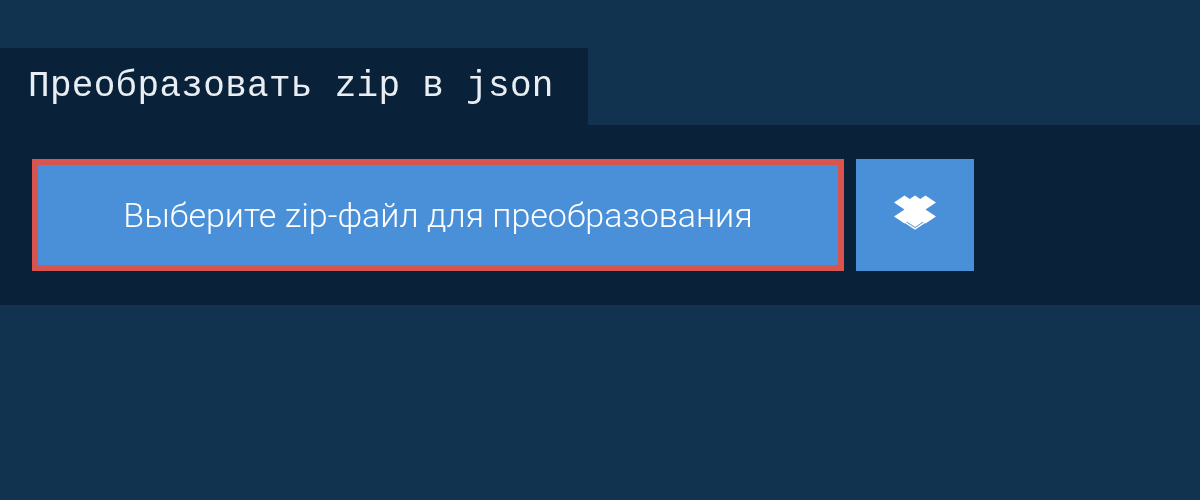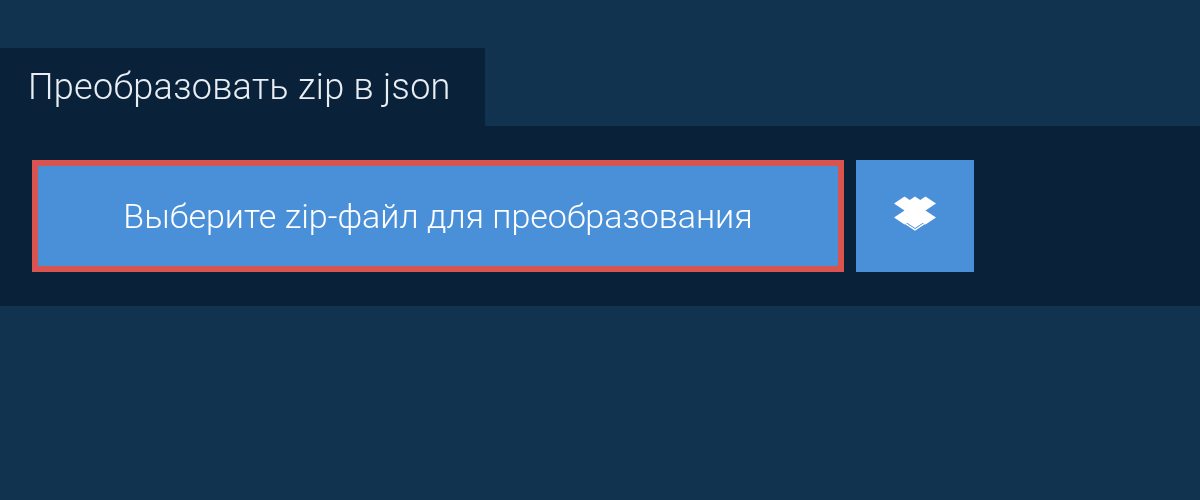--- a/index.html
+++ b/index.html
@@ -10,20 +10,21 @@
     body {
       width: 1200px;
       height: 500px;
       background: #11334f;
       font-family: -apple-system, BlinkMacSystemFont, "Segoe UI", Roboto, Helvetica, Arial, sans-serif;
       overflow: hidden;
     }
     .tab-bar {
       display: flex;
       margin-top: 48px;
+      font-family: Liberation Mono, monospace;
     }
     .tab {
       background: #0a2239;
       color: #e8eef4;
       font-size: 36px;
       font-weight: 300;
       padding: 18px 34px 18px 28px;
       letter-spacing: 0.3px;
     }
     .panel {

